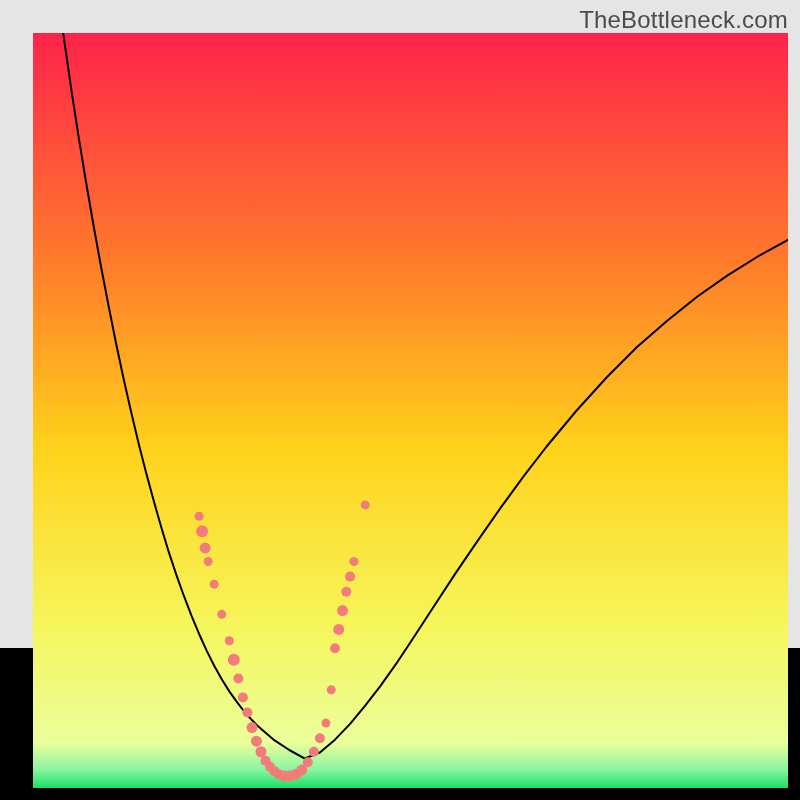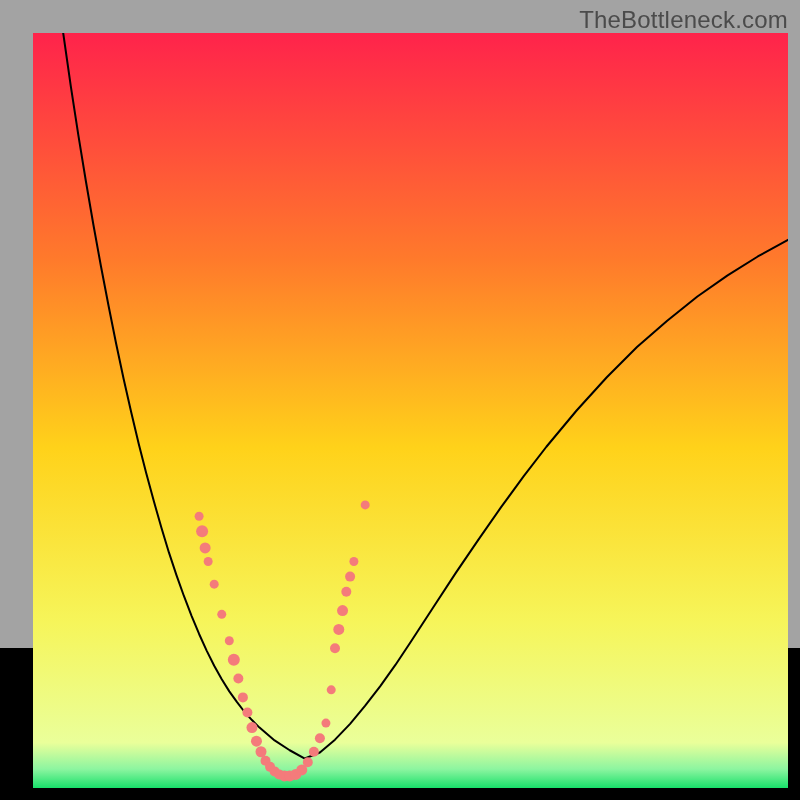--- a/index.html
+++ b/index.html
@@ -8,21 +8,21 @@
     width: 800px;
     height: 800px;
     overflow: hidden;
     background: #000;
     font-family: Arial, Helvetica, sans-serif;
   }
   .frame {
     position: absolute;
     left: 0; top: 0;
     width: 800px; height: 648px;
-    background: #a3a3a3;
+    background: #e5e5e5;
   }
   .plot {
     position: absolute;
     left: 33px;
     top: 33px;
     width: 755px;
     height: 755px;
     overflow: hidden;
   }
   .watermark {

